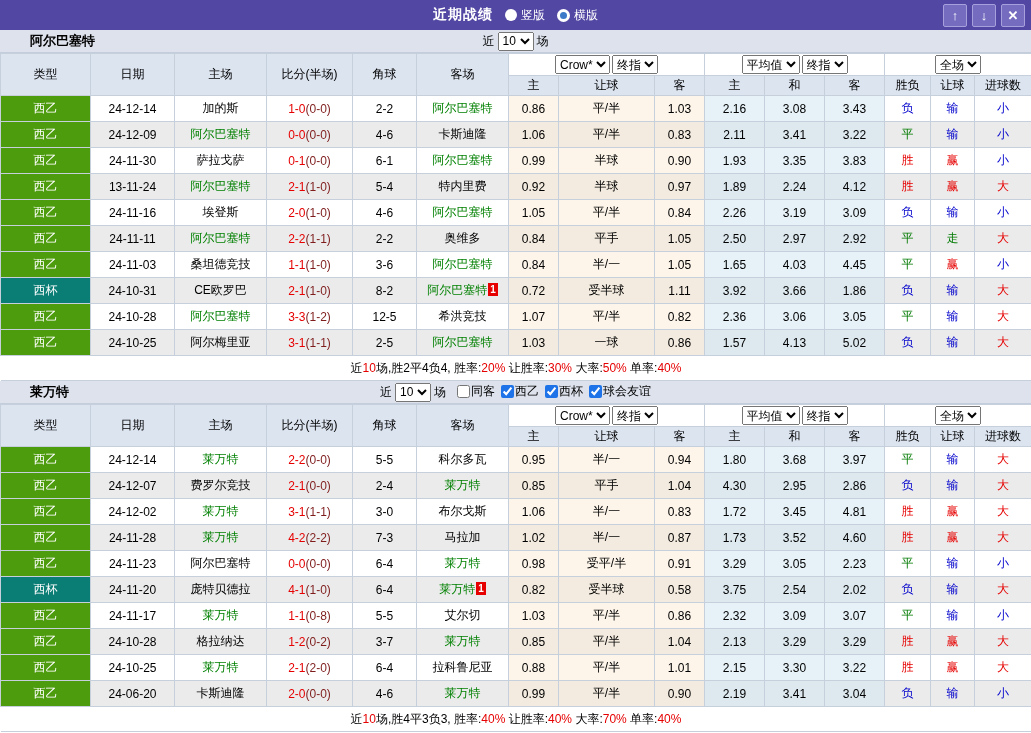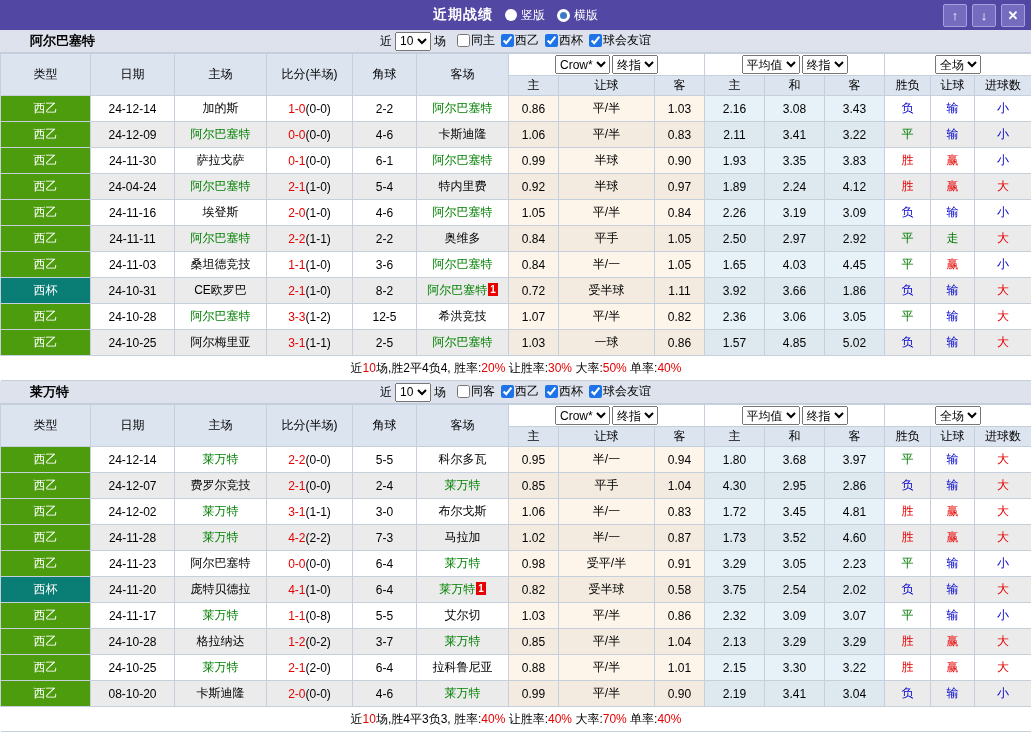--- a/index.html
+++ b/index.html
@@ -51,21 +51,21 @@
   tbody td { height:26px; }
   tr.odd td { background:#fff; }
   tr.even td { background:#ebebeb; }
   tr.odd td.col-crow { background:#fdf5ea; }
   tr.even td.col-crow { background:#f3ebdf; }
   tr.odd td.col-avg { background:#e6f2f8; }
   tr.even td.col-avg { background:#dde9ef; }
   td.td-type { color:#fff; }
   .team-cell { color:#008000; }
   .ft { color:#e60000; }
-  .ht { color:#000000;text-align:center; }
+  .ht { color:#7f1d1d;text-align:center; }
   .badge {
     background:#e60000; color:#fff; font-size:10px; font-weight:bold;
     display:inline-block; height:13px; line-height:13px; padding:0 2px;
     margin-left:1px; vertical-align:1px;
   }
   tfoot td.summary { height:25px; background:#fff; border-left:none; border-right:none; }
   tfoot .red { color:#e60000; }
 </style>
 </head>
 <body>
@@ -90,21 +90,20 @@
     </div>
   </div>
   <div id="sections">
   <div class="section">
     <div class="filter-row">
       <span class="team-name">阿尔巴塞特</span>
       <span class="filter-controls">
         <span>近</span>
         <select class="count-select"><option>10</option></select>
         <span>场</span>
-        <span class="checks"><label class="chk"><input type="checkbox" style="">同主</label><label class="chk"><input type="checkbox" checked="" style="">西乙</label><label class="chk"><input type="checkbox" checked="" style="">西杯</label><label class="chk"><input type="checkbox" checked="" style="">球会友谊</label></span>
       </span>
     </div>
     <table class="results">
       <colgroup>
         <col style="width:90px">
             <col style="width:84px">
             <col style="width:92px">
         <col style="width:86px">
             <col style="width:64px">
             <col style="width:92px">
@@ -195,21 +194,21 @@
               <td class="col-crow">0.90</td>
               <td class="col-avg">1.93</td>
               <td class="col-avg">3.35</td>
               <td class="col-avg">3.83</td>
               <td class="col-res" style="color: rgb(230, 0, 0);">胜</td>
               <td class="col-res" style="color: rgb(230, 0, 0);">赢</td>
               <td class="col-res" style="color: rgb(0, 0, 204);">小</td>
             </tr>
             <tr class="even">
               <td class="td-type" style="background: rgb(76, 156, 13);">西乙</td>
-              <td>24-04-24</td>
+              <td>13-11-24</td>
               <td class="team-cell">阿尔巴塞特</td>
               <td><span><span class="ft">2-1</span><span class="ht">(1-0)</span></span></td>
               <td>5-4</td>
               <td>特内里费</td>
               <td class="col-crow">0.92</td>
               <td class="col-crow">半球</td>
               <td class="col-crow">0.97</td>
               <td class="col-avg">1.89</td>
               <td class="col-avg">2.24</td>
               <td class="col-avg">4.12</td>
@@ -306,21 +305,21 @@
               <td class="td-type" style="background: rgb(76, 156, 13);">西乙</td>
               <td>24-10-25</td>
               <td>阿尔梅里亚</td>
               <td><span><span class="ft">3-1</span><span class="ht">(1-1)</span></span></td>
               <td>2-5</td>
               <td class="team-cell">阿尔巴塞特</td>
               <td class="col-crow">1.03</td>
               <td class="col-crow">一球</td>
               <td class="col-crow">0.86</td>
               <td class="col-avg">1.57</td>
-              <td class="col-avg">4.85</td>
+              <td class="col-avg">4.13</td>
               <td class="col-avg">5.02</td>
               <td class="col-res" style="color: rgb(0, 0, 204);">负</td>
               <td class="col-res" style="color: rgb(0, 0, 204);">输</td>
               <td class="col-res" style="color: rgb(230, 0, 0);">大</td>
             </tr>
           </tbody>
       <tfoot>
         <tr>
           <td colspan="15" class="summary"><span>近</span><span class="red">10</span><span>场,胜2平4负4, 胜率:</span><span class="red">20%</span><span> 让胜率:</span><span class="red">30%</span><span> 大率:</span><span class="red">50%</span><span> 单率:</span><span class="red">40%</span></td>
         </tr>
@@ -535,21 +534,21 @@
               <td class="col-crow">1.01</td>
               <td class="col-avg">2.15</td>
               <td class="col-avg">3.30</td>
               <td class="col-avg">3.22</td>
               <td class="col-res" style="color: rgb(230, 0, 0);">胜</td>
               <td class="col-res" style="color: rgb(230, 0, 0);">赢</td>
               <td class="col-res" style="color: rgb(230, 0, 0);">大</td>
             </tr>
             <tr class="even">
               <td class="td-type" style="background: rgb(76, 156, 13);">西乙</td>
-              <td>08-10-20</td>
+              <td>24-06-20</td>
               <td>卡斯迪隆</td>
               <td><span><span class="ft">2-0</span><span class="ht">(0-0)</span></span></td>
               <td>4-6</td>
               <td class="team-cell">莱万特</td>
               <td class="col-crow">0.99</td>
               <td class="col-crow">平/半</td>
               <td class="col-crow">0.90</td>
               <td class="col-avg">2.19</td>
               <td class="col-avg">3.41</td>
               <td class="col-avg">3.04</td>

